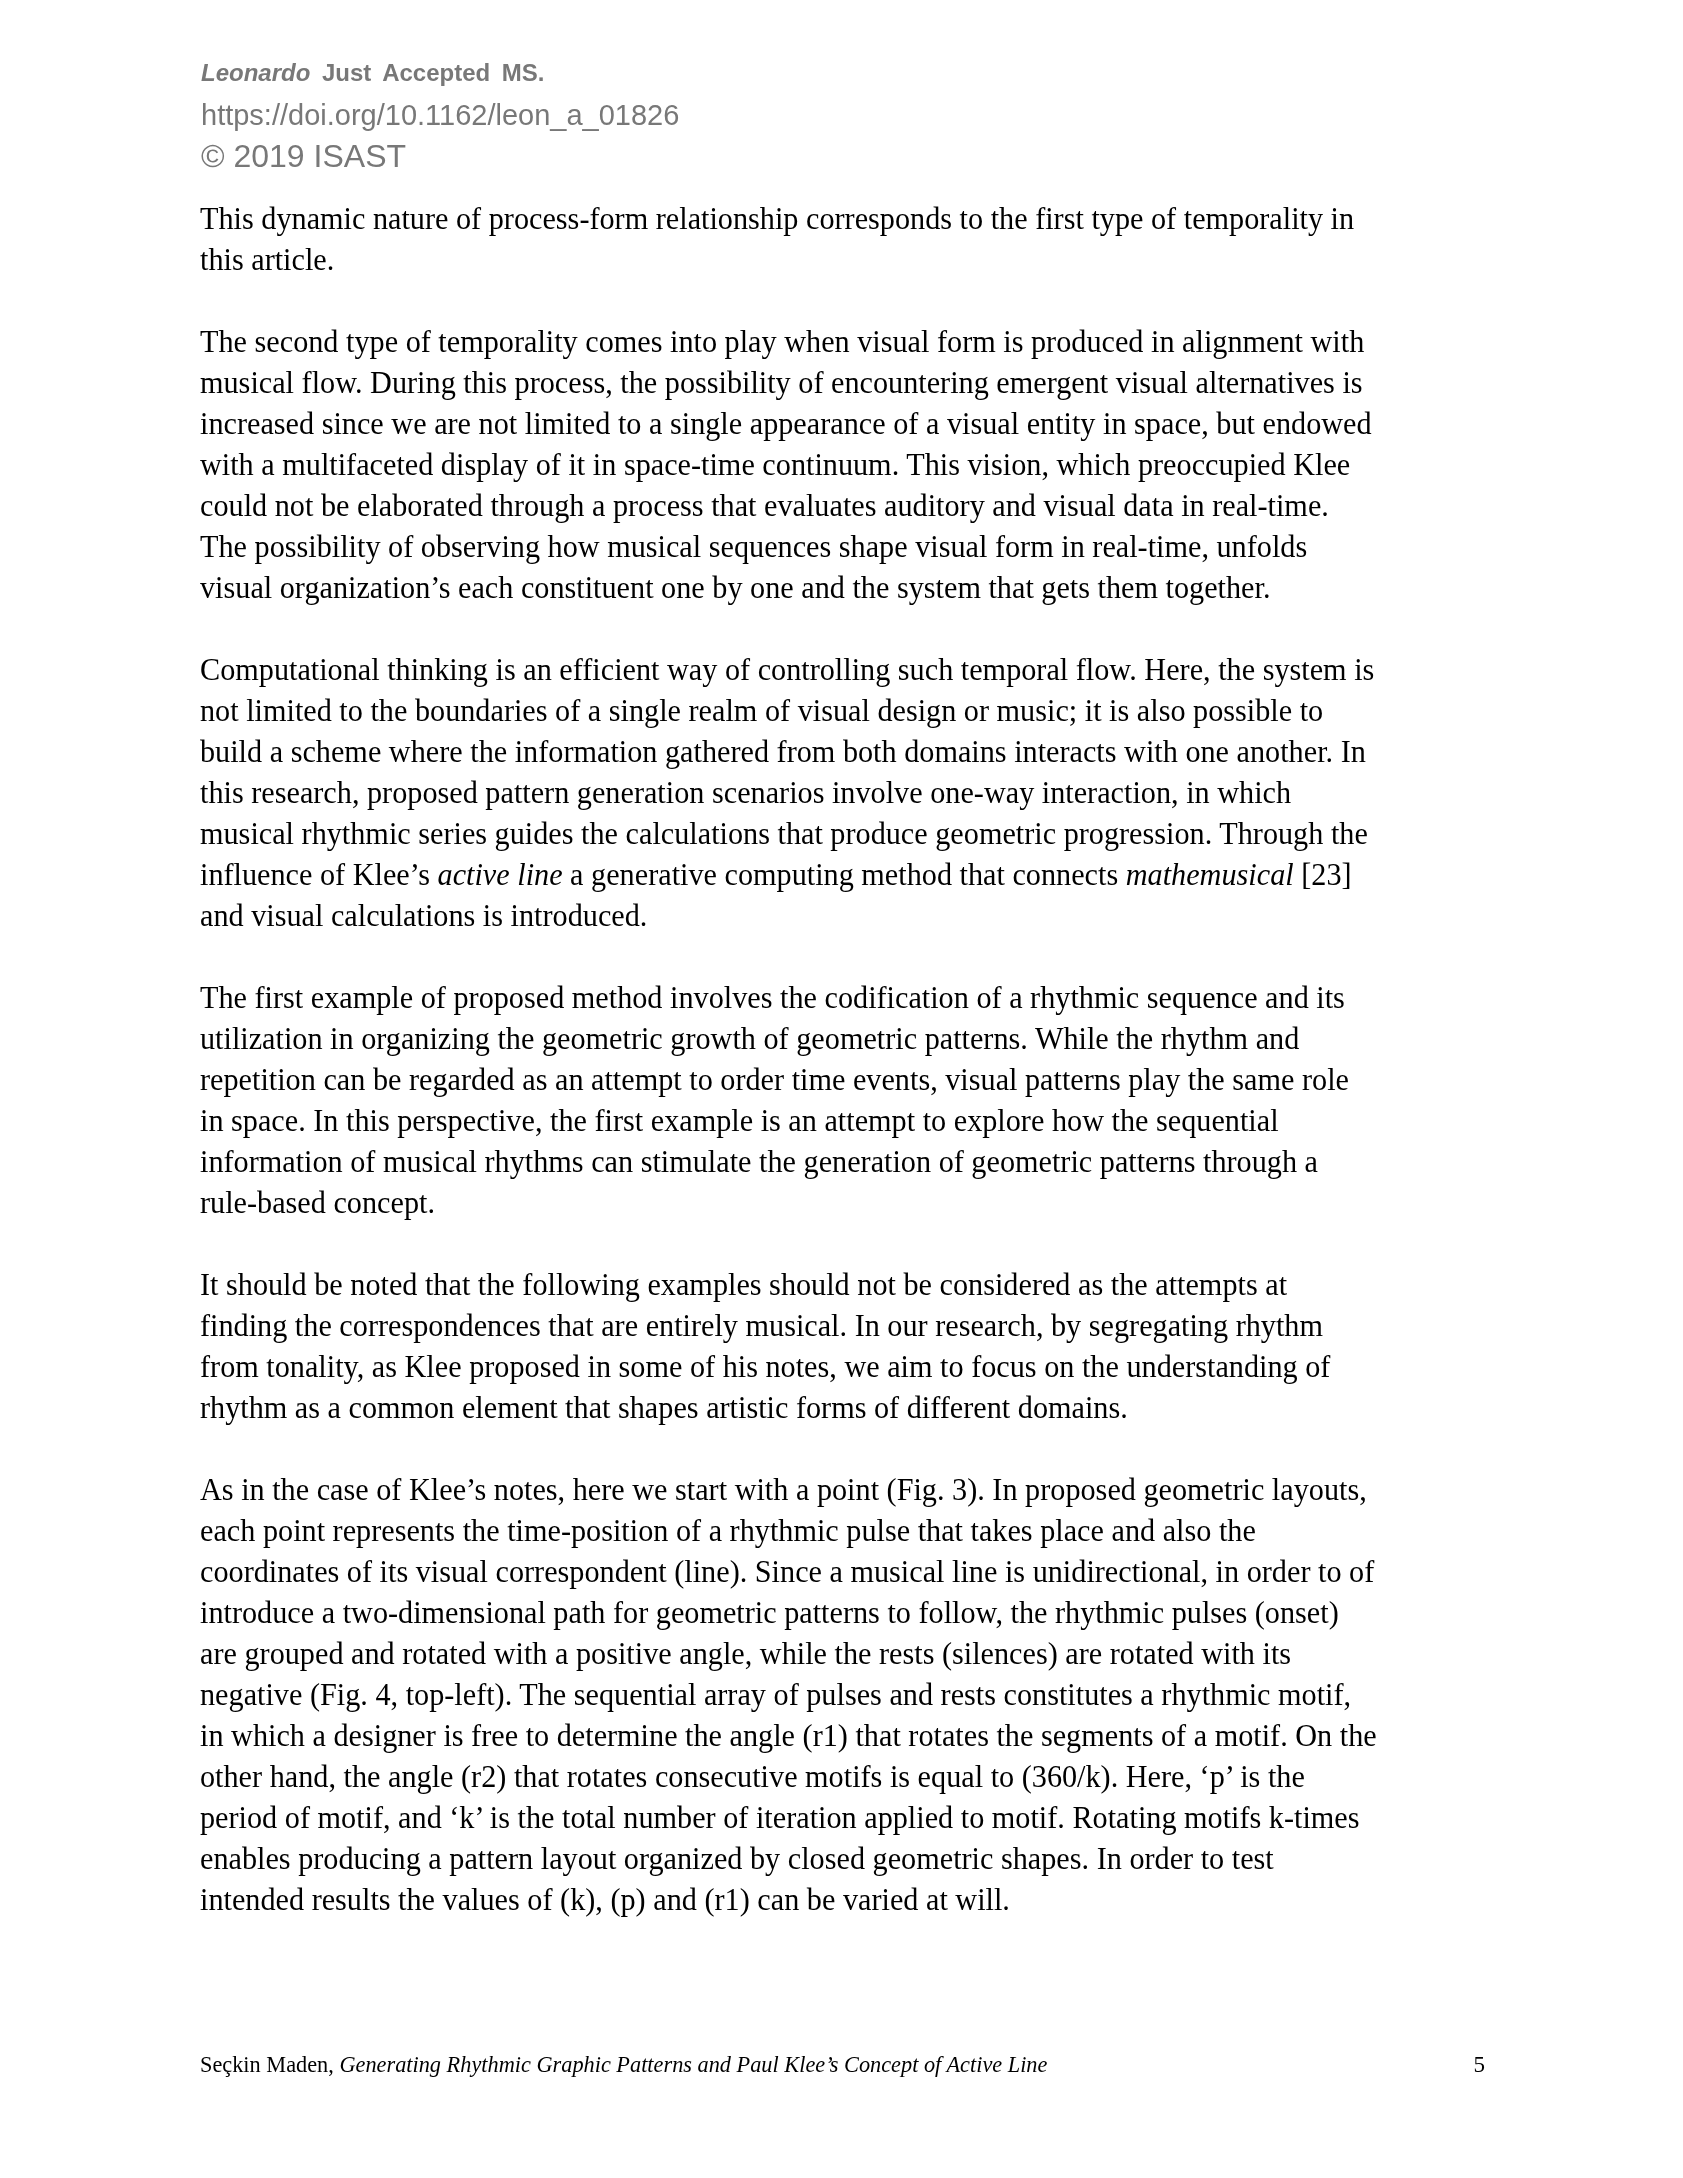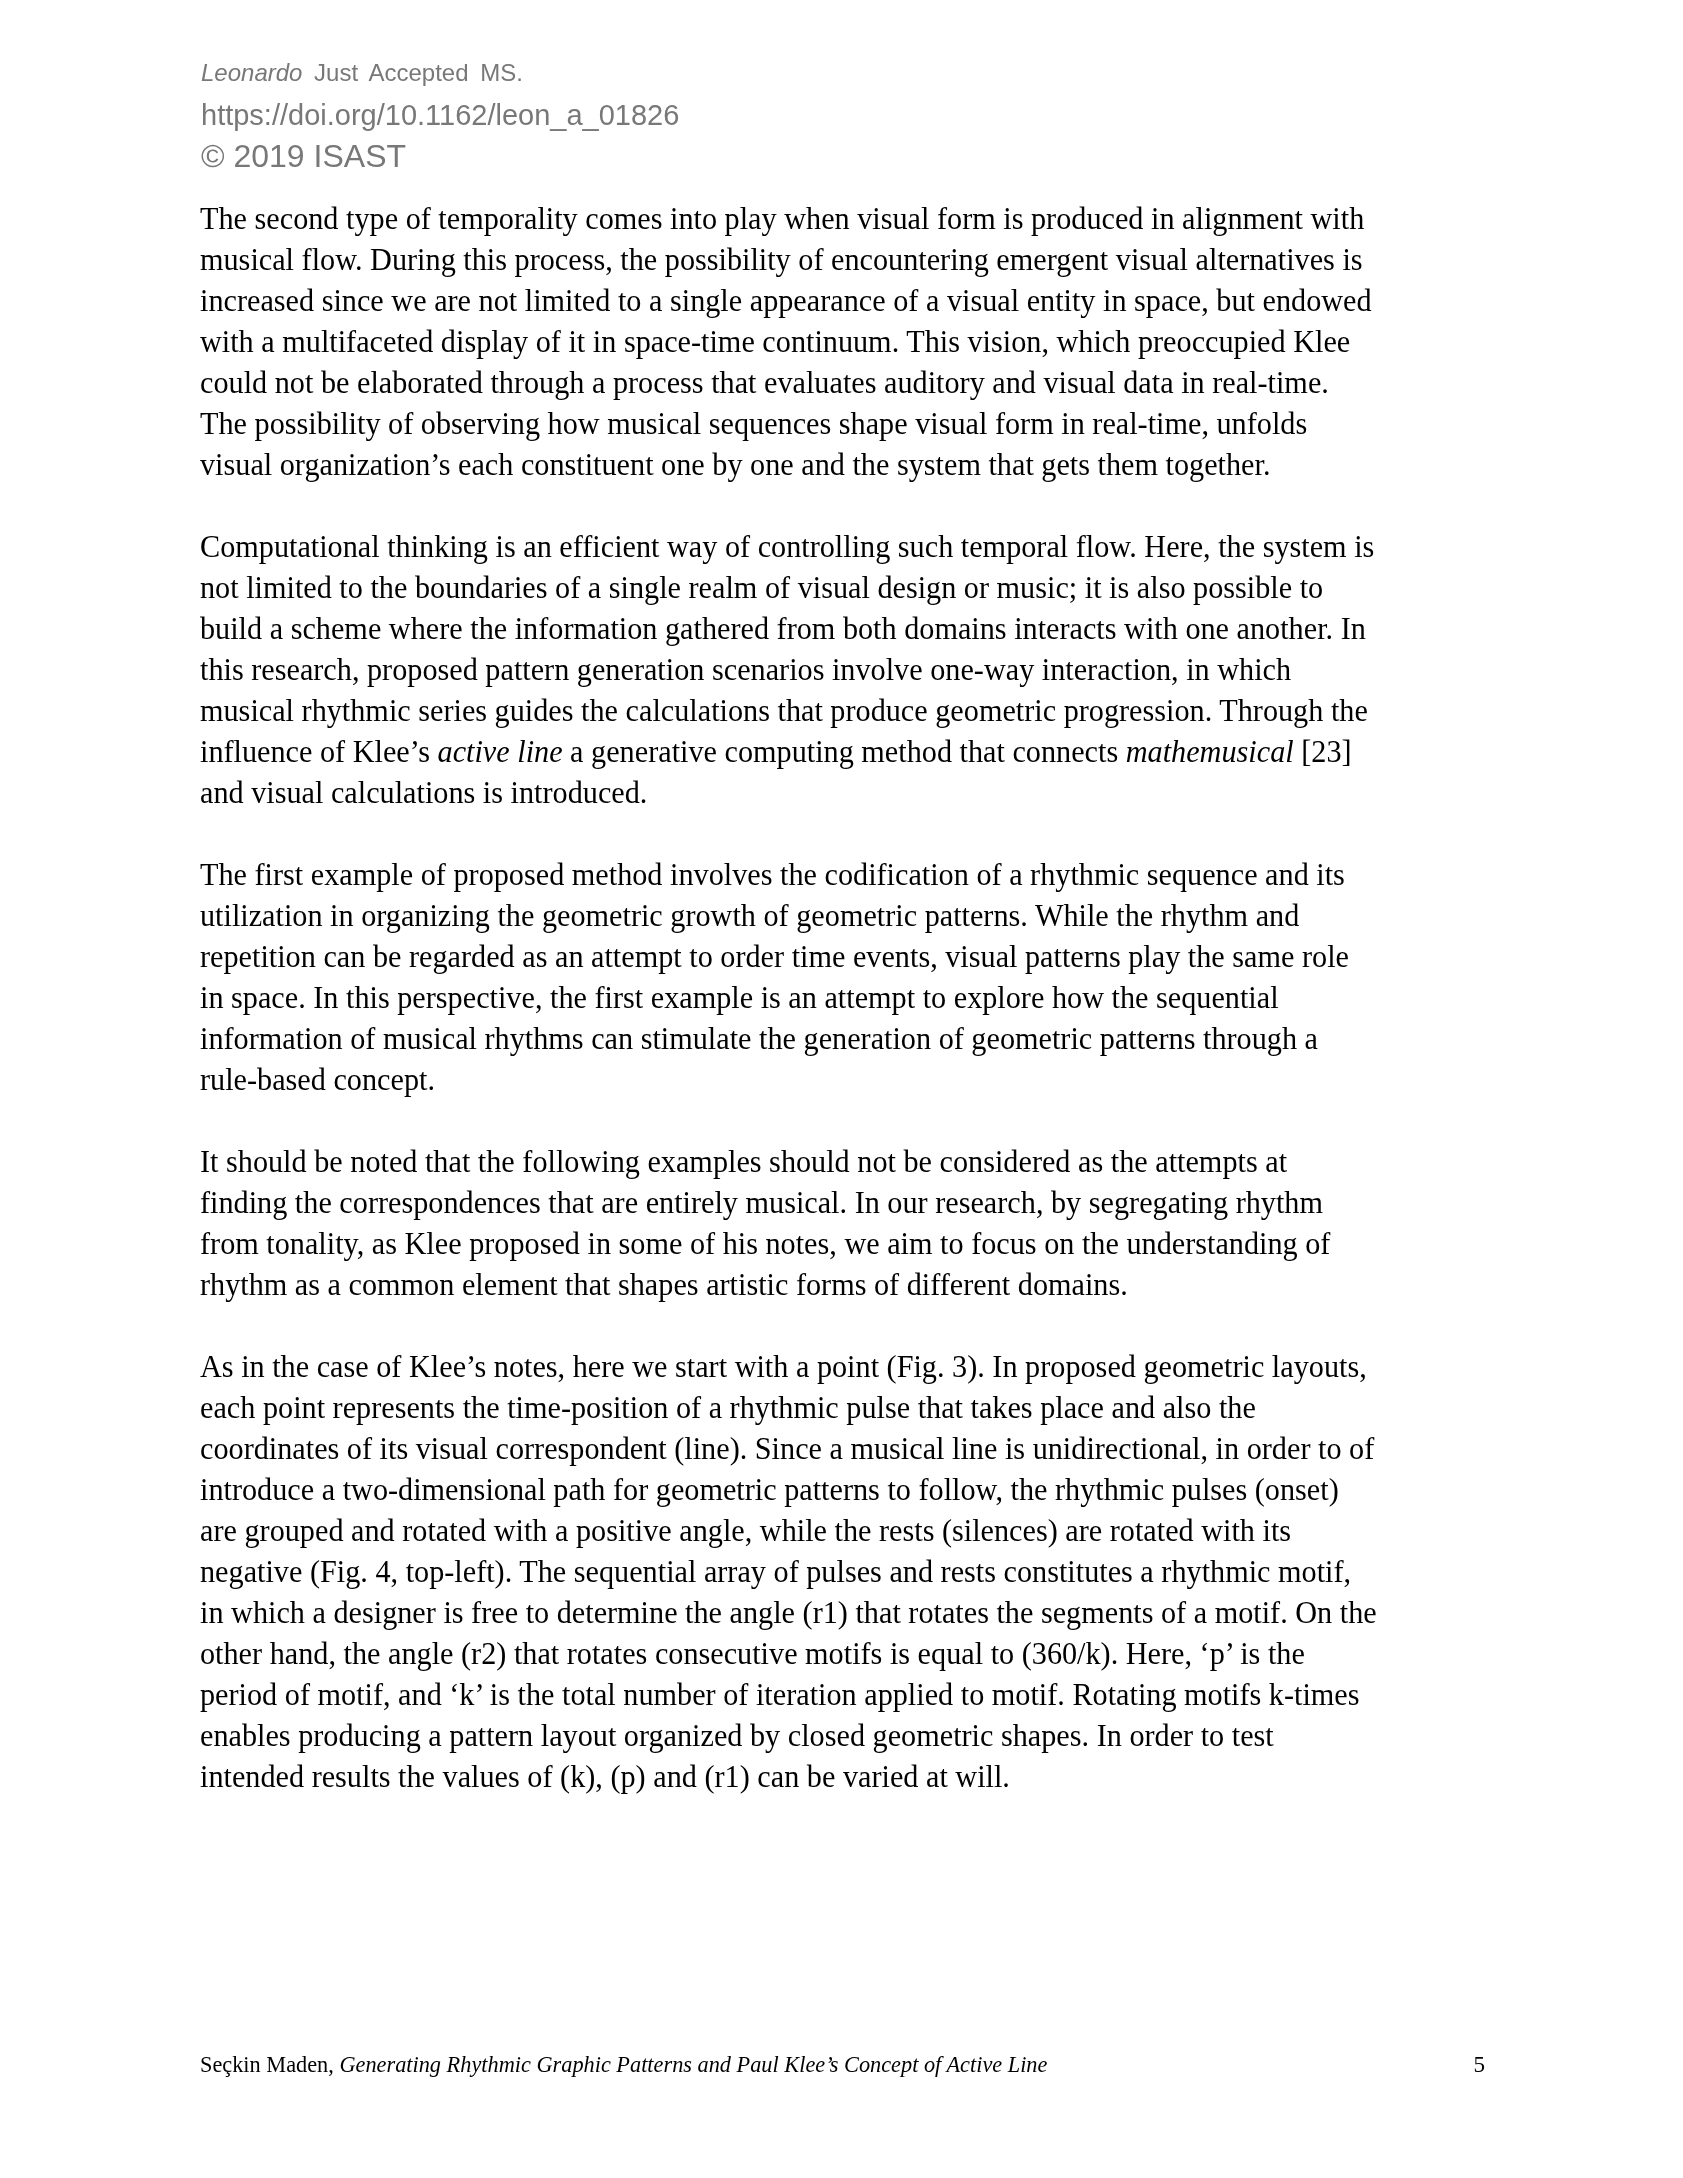--- a/index.html
+++ b/index.html
@@ -22,21 +22,21 @@
     }
     
     .hdr {
       position: absolute;
       left: 201px;
       font-family: "Liberation Sans", sans-serif;
       color: #787878;
       white-space: nowrap;
       line-height: 1;
     }
-    .hdr-1 { top: 61px; font-size: 24px; word-spacing: 5px; }
+    .hdr-1 { top: 61px; font-size: 24px; word-spacing: 5px; font-weight: bold; }
     .hdr-2 { top: 101px; font-size: 29px; }
     .hdr-3 { top: 140px; font-size: 32px; }
     .hdr em { font-style: italic; }
 
     
     .body {
       position: absolute;
       left: 200px;
       top: 198px;
       width: 1307px;
@@ -76,20 +76,24 @@
 </head>
 <body>
 
 <div class="page">
 
   <div class="hdr hdr-1"><em>Leonardo</em> <span>Just  Accepted  MS.</span></div>
   <div class="hdr hdr-2">https://doi.org/10.1162/leon_a_01826</div>
   <div class="hdr hdr-3">© 2019 ISAST</div>
 
   <div class="body" id="body-text">
+      <div class="para">
+        <span class="line"><span>This dynamic nature of process-form relationship corresponds to the first type of temporality in</span></span>
+        <span class="line"><span>this article.</span></span>
+      </div>
       <div class="para">
         <span class="line"><span>The second type of temporality comes into play when visual form is produced in alignment with</span></span>
         <span class="line"><span>musical flow. During this process, the possibility of encountering emergent visual alternatives is</span></span>
         <span class="line"><span>increased since we are not limited to a single appearance of a visual entity in space, but endowed</span></span>
         <span class="line"><span>with a multifaceted display of it in space-time continuum. This vision, which preoccupied Klee</span></span>
         <span class="line"><span>could not be elaborated through a process that evaluates auditory and visual data in real-time.</span></span>
         <span class="line"><span>The possibility of observing how musical sequences shape visual form in real-time, unfolds</span></span>
         <span class="line"><span>visual organization’s each constituent one by one and the system that gets them together.</span></span>
       </div>
       <div class="para">

